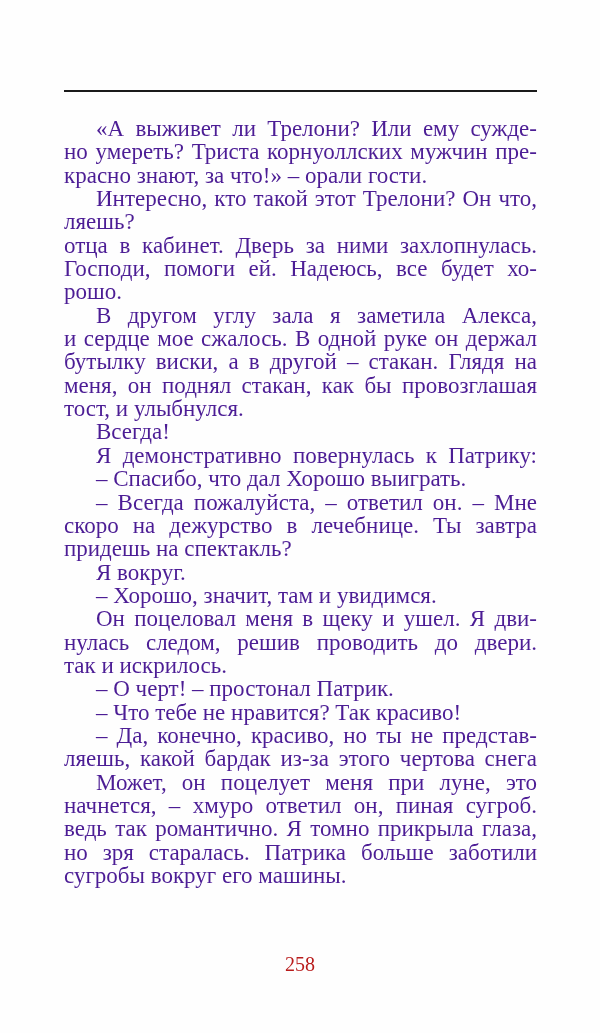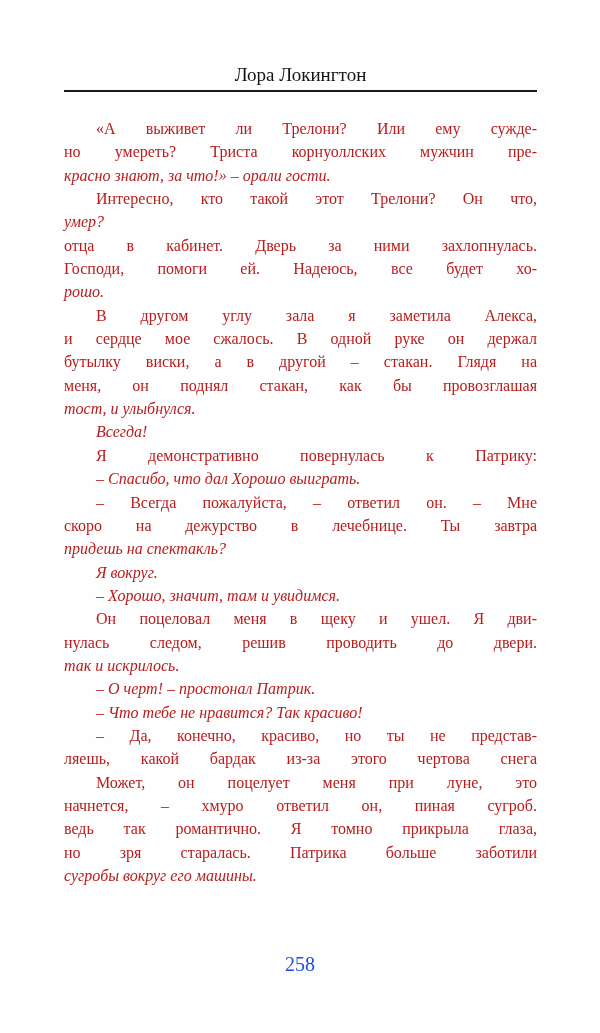--- a/index.html
+++ b/index.html
@@ -12,46 +12,45 @@
   .running-head {
     position: absolute; left: 64px; width: 473px; top: 63px;
     text-align: center; font-size: 19px; line-height: 24px; color: #151515;
   }
   .rule {
     position: absolute; left: 64px; width: 473px; top: 90px; height: 0;
     border-top: 2px solid #1a1a1a;
   }
   .body-text {
     position: absolute; left: 64px; width: 473px; top: 117px;
-    font-size: 16px; line-height: 23.35px; color: #b91c1c;
+    font-size: 23px; line-height: 23.35px; color: #4c1d95;
   }
   .line {
     display: block; height: 23.35px; white-space: nowrap;
     text-align: justify; text-align-last: justify;
   }
   .line.indent { padding-left: 32px; }
-  .line.last { text-align-last: left; font-style: italic; }
+  .line.last { text-align-last: left; }
   .page-number {
     position: absolute; left: 0; width: 600px; top: 952px;
-    text-align: center; font-size: 20px; line-height: 24px; color: #1d4ed8;
+    text-align: center; font-size: 20px; line-height: 24px; color: #b91c1c;
   }
 </style>
 </head>
 <body>
 
 <div class="page">
-  <div class="running-head">Лора Локингтон</div>
   <div class="rule"></div>
 
   <div class="body-text" id="body-text">
       <span class="line indent">«А выживет ли Трелони? Или ему сужде-</span>
       <span class="line">но умереть? Триста корнуоллских мужчин пре-</span>
       <span class="line last">красно знают, за что!» – орали гости.</span>
       <span class="line indent">Интересно, кто такой этот Трелони? Он что,</span>
-      <span class="line last">умер?</span>
+      <span class="line last">ляешь?</span>
       <span class="line">отца в кабинет. Дверь за ними захлопнулась.</span>
       <span class="line">Господи, помоги ей. Надеюсь, все будет хо-</span>
       <span class="line last">рошо.</span>
       <span class="line indent">В другом углу зала я заметила Алекса,</span>
       <span class="line">и сердце мое сжалось. В одной руке он держал</span>
       <span class="line">бутылку виски, а в другой – стакан. Глядя на</span>
       <span class="line">меня, он поднял стакан, как бы провозглашая</span>
       <span class="line last">тост, и улыбнулся.</span>
       <span class="line indent last">Всегда!</span>
       <span class="line indent">Я демонстративно повернулась к Патрику:</span>

